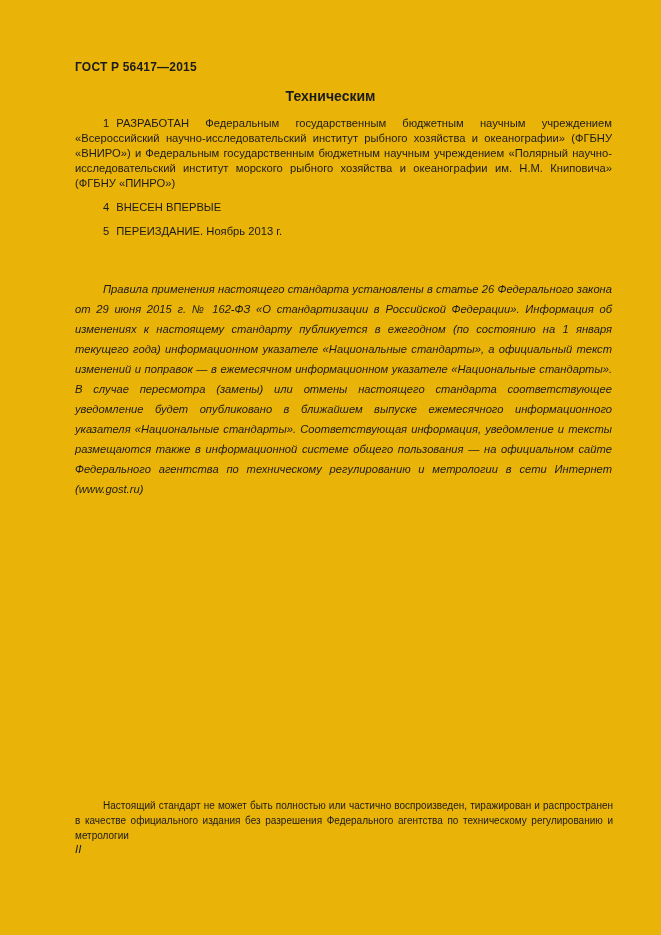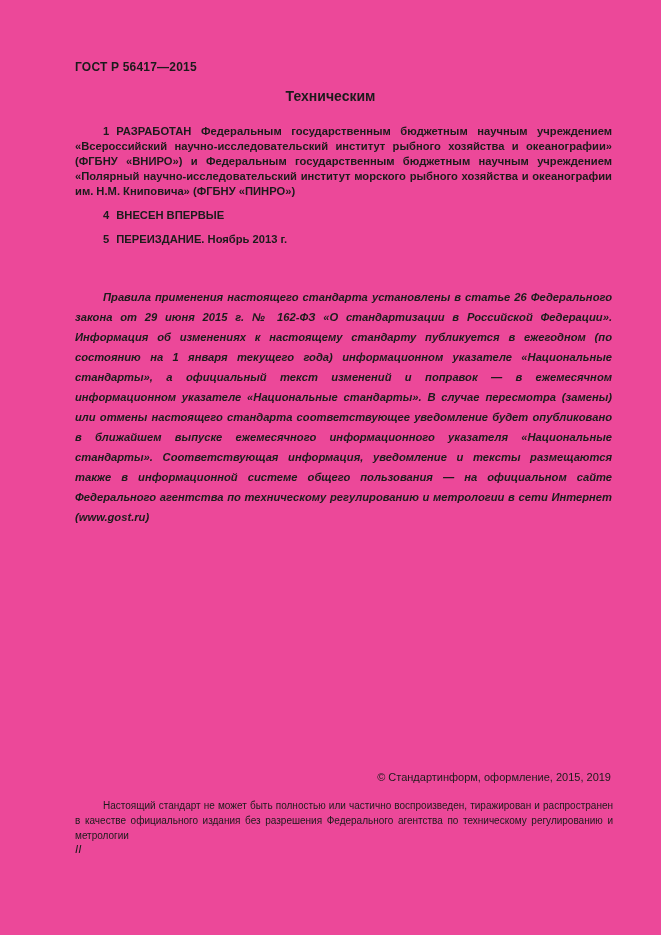--- a/index.html
+++ b/index.html
@@ -4,21 +4,21 @@
 <style>
   html, body {
     margin: 0;
     padding: 0;
     background: #ffffff;
   }
   .page {
     position: relative;
     width: 661px;
     height: 935px;
-    background: #ec4899;
+    background: #eab308;
     font-family: "Liberation Sans", "DejaVu Sans", sans-serif;
     color: #1b1b1b;
     overflow: hidden;
   }
   .doc-code {
     position: absolute;
     left: 75px;
     top: 60px;
     font-size: 12px;
     font-weight: bold;
@@ -38,23 +38,22 @@
   .content {
     position: absolute;
     left: 75px;
     top: 116px;
     width: 537px;
     font-size: 11.2px;
     line-height: 15px;
     text-align: justify;
   }
   .content p {
-    margin: 8px 0 9px 0;
+    margin: 0 0 9px 0;
     text-indent: 28px;
-    font-weight: bold;
   }
   .item-num {
     margin-right: 7px;
   }
   .legal-notice {
     margin-top: 40px !important;
     font-style: italic;
     line-height: 20px;
   }
   .copyright {
@@ -99,19 +98,18 @@
 
 
     <p><span class="item-num">4</span><span>ВНЕСЕН ВПЕРВЫЕ</span></p>
 
     <p><span class="item-num">5</span><span>ПЕРЕИЗДАНИЕ. Ноябрь 2013 г.</span></p>
 
     <p class="legal-notice">Правила применения настоящего стандарта установлены в статье 26 Федерального закона от 29 июня 2015 г. № 162-ФЗ «О стандартизации в Российской Федерации». Информация об изменениях к настоящему стандарту публикуется в ежегодном (по состоянию на 1 января текущего года) информационном указателе «Национальные стандарты», а официальный текст изменений и поправок — в ежемесячном информационном указателе «Национальные стандарты». В случае пересмотра (замены) или отмены настоящего стандарта соответствующее уведомление будет опубликовано в ближайшем выпуске ежемесячного информационного указателя «Национальные стандарты». Соответствующая информация, уведомление и тексты размещаются также в информационной системе общего пользования — на официальном сайте Федерального агентства по техническому регулированию и метрологии в сети Интернет (www.gost.ru)</p>
 
   </div>
 
-  <div class="copyright">© Стандартинформ, оформление, 2015, 2019</div>
 
   <p class="bottom-note">Настоящий стандарт не может быть полностью или частично воспроизведен, тиражирован и распространен в качестве официального издания без разрешения Федерального агентства по техническому регулированию и метрологии</p>
 
   <div class="page-number">II</div>
 
 </div>
 
 </body></html>

